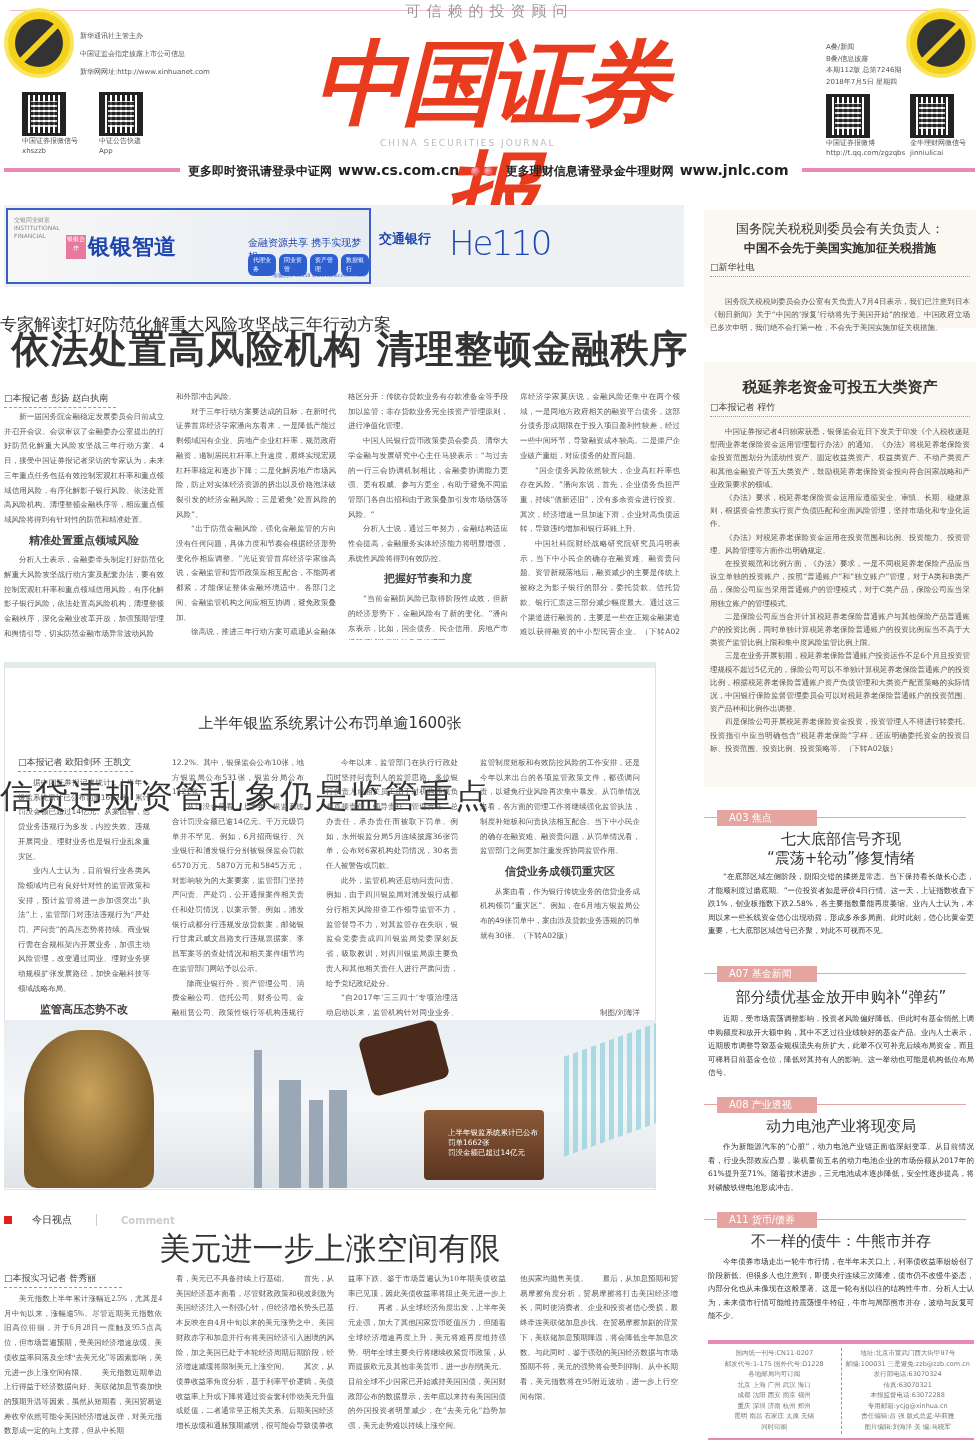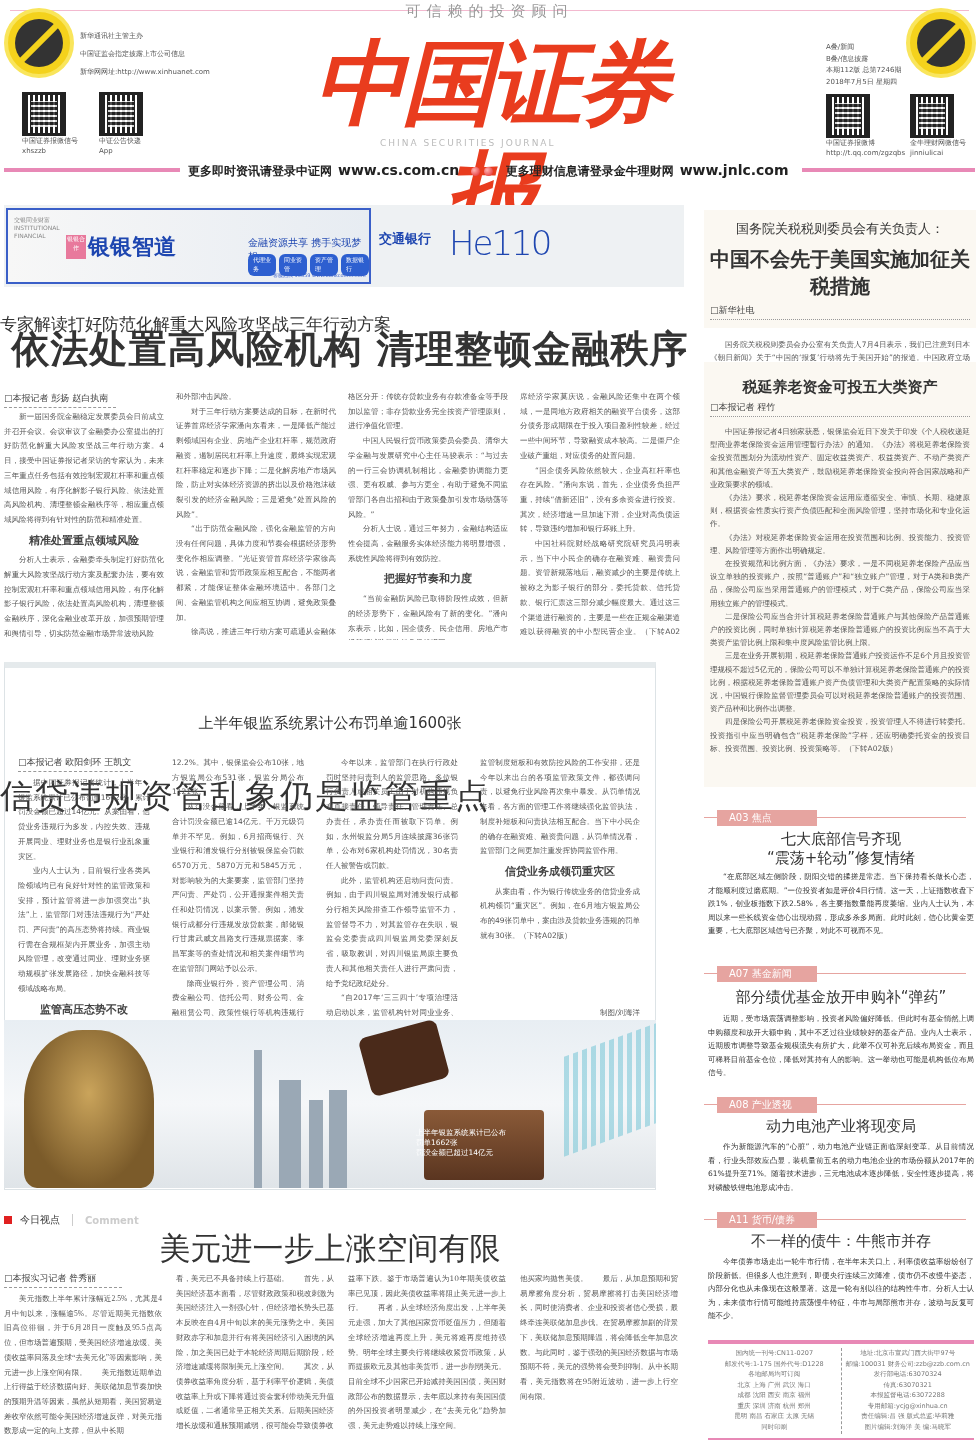--- a/index.html
+++ b/index.html
@@ -43,21 +43,21 @@
 .sectag{position:absolute;left:8px;width:262px;height:16px}
 .sectag .line{position:absolute;top:7px;left:0;right:0;height:1px;background:#e6a4a0}
 .sectag .lbl{position:absolute;left:13px;top:0;width:100px;height:16px;background:#e6a4a0;color:#fff;font-size:10px;padding-left:12px;line-height:16px}
 .brief{position:absolute;left:708px;width:266px;font-size:7.5px;line-height:13.5px;color:#333;text-indent:2em;text-align:justify}
 .brieft{position:absolute;left:708px;width:266px;text-align:center;font-size:15px;color:#333}
 .photo{left:4px;top:1020px;width:652px;height:168px;background:linear-gradient(180deg,#e8eef3 0%,#f5f7f9 50%,#dfe4e8 100%);overflow:hidden}
 .lion{position:absolute;left:20px;top:10px;width:130px;height:158px;background:radial-gradient(ellipse at 50% 40%,#caa45b,#7b5b2a 70%);border-radius:45% 45% 10% 10%}
 .tower{position:absolute;background:#9aa8b5}
 .gavel{position:absolute;left:360px;top:8px;width:80px;height:60px;background:#4a2a1a;border-radius:8px;transform:rotate(-15deg)}
 .block{position:absolute;left:420px;top:90px;width:120px;height:70px;background:linear-gradient(#8a5a38,#5a3520);border-radius:4px}
-.capt{position:absolute;left:412px;top:108px;font-size:7.5px;color:#fff;line-height:10px}
+.capt{position:absolute;left:444px;top:108px;font-size:7.5px;color:#fff;line-height:10px}
 .bars{position:absolute;left:560px;top:20px;width:92px;height:100px;background:repeating-linear-gradient(90deg,#7ec8d8 0 5px,transparent 5px 9px);opacity:.6;transform:skewY(-20deg)}
 .foot{left:708px;top:1340px;width:266px;height:100px;border-top:4px solid #e889b6;border-bottom:2px solid #e889b6;display:flex}
 .foot .fc{flex:1;font-size:6.5px;color:#777;text-align:center;line-height:10.5px;padding-top:4px}
 .foot .sep{width:0;border-left:1px dashed #999;margin:4px 0}
 </style>
 </head>
 <body>
 
 <div class="abs topline"></div>
 <div class="abs motto">可信赖的投资顾问</div>
@@ -208,21 +208,21 @@
   <div class="gavel"></div>
   <div class="block"></div>
   <div class="capt">
     <div>上半年银监系统累计已公布</div>
     <div>罚单1662张</div>
     <div>罚没金额已超过14亿元</div>
   </div>
   <div class="bars"></div>
 </div>
 
-<div class="abs" style="left:4px;top:1213px;font-size:10px;color:#333;display:flex;align-items:center;gap:8px">
+<div class="abs" style="left:4px;top:1213px;font-size:10px;color:#333;display:flex;align-items:center;gap:20px">
   <span style="width:8px;height:8px;background:#e02020;display:inline-block"></span>
   <span>今日视点</span>
   <span style="border-left:1px solid #ccc;height:12px;margin:0 4px"></span>
   <span style="color:#ccc;font-weight:bold">Comment</span>
 </div>
 <div class="abs" style="left:0;top:1228px;width:660px;text-align:center;font-size:31px;color:#333">美元进一步上涨空间有限</div>
 <div class="abs byline" style="left:4px;top:1272px;width:118px">□本报实习记者 昝秀丽</div>
 <div class="col" style="left:4px;top:1292px;width:158px;height:154px;font-family:Liberation Serif, serif">
     <p>美元指数上半年累计涨幅近2.5%，尤其是4月中旬以来，涨幅逾5%。尽管近期美元指数依旧高位徘徊，并于6月28日一度触及95.5点高位，但市场普遍预期，受美国经济增速放缓、美债收益率回落及全球“去美元化”等因素影响，美元进一步上涨空间有限。　　美元指数近期单边上行得益于经济数据向好、美联储加息节奏加快的预期升温等因素，虽然从短期看，美国贸易逆差收窄依然可能令美国经济增速反弹，对美元指数形成一定的向上支撑，但从中长期</p>
   </div>
@@ -231,21 +231,21 @@
   </div>
 <div class="col" style="left:348px;top:1272px;width:158px;height:174px;font-family:'DejaVu Serif',serif">
     <p style="text-indent:0">益率下跌。鉴于市场普遍认为10年期美债收益率已见顶，因此美债收益率将阻止美元进一步上行。　　再者，从全球经济角度出发，上半年美元走强，加大了其他国家货币贬值压力，但随着全球经济增速再度上升，美元将难再度维持强势。明年全球主要央行将继续收紧货币政策，从而提振欧元及其他非美货币，进一步削弱美元。目前全球不少国家已开始减持美国国债，美国财政部公布的数据显示，去年底以来持有美国国债的外国投资者明显减少，在“去美元化”趋势加强，美元走势难以持续上涨空间。</p>
   </div>
 <div class="col" style="left:520px;top:1272px;width:158px;height:174px;font-family:'DejaVu Serif',serif">
     <p style="text-indent:0">他买家均抛售美债。　　最后，从加息预期和贸易摩擦角度分析，贸易摩擦将打击美国经济增长，同时使消费者、企业和投资者信心受损，最终牵连美联储加息步伐。在贸易摩擦加剧的背景下，美联储加息预期降温，将会降低全年加息次数。与此同时，鉴于强劲的美国经济数据与市场预期不符，美元的强势将会受到抑制。从中长期看，美元指数将在95附近波动，进一步上行空间有限。</p>
   </div>
 
 <div class="abs sidebox" style="left:704px;top:210px;width:272px;height:118px">
   <div class="sidehead" style="font-size:13px;font-weight:normal;margin-top:10px">国务院关税税则委员会有关负责人：</div>
-  <div class="sidehead" style="font-size:20px;margin-top:8px">中国不会先于美国实施加征关税措施</div>
+  <div class="sidehead" style="font-size:12px;margin-top:2px">中国不会先于美国实施加征关税措施</div>
   <div class="byline" style="margin:4px 6px 18px;border-bottom-style:dotted">□新华社电</div>
   <div class="body7" style="padding:0 6px;line-height:13px">国务院关税税则委员会办公室有关负责人7月4日表示，我们已注意到日本《朝日新闻》关于“中国的‘报复’行动将先于美国开始”的报道。中国政府立场已多次申明，我们绝不会打第一枪，不会先于美国实施加征关税措施。</div>
 </div>
 
 <div class="abs sidebox" style="left:704px;top:362px;width:272px;height:425px">
   <div class="sidehead" style="font-size:15px;margin-top:16px">税延养老资金可投五大类资产</div>
   <div class="byline" style="margin:4px 6px 8px;border-bottom-style:dotted">□本报记者 程竹</div>
   <div style="padding:0 6px">
     <p class="body7" style="line-height:13.2px">中国证券报记者4日独家获悉，银保监会近日下发关于印发《个人税收递延型商业养老保险资金运用管理暂行办法》的通知。《办法》将税延养老保险资金投资范围划分为流动性资产、固定收益类资产、权益类资产、不动产类资产和其他金融资产等五大类资产，鼓励税延养老保险资金投向符合国家战略和产业政策要求的领域。</p>
     <p class="body7" style="line-height:13.2px">《办法》要求，税延养老保险资金运用应遵循安全、审慎、长期、稳健原则，根据资金性质实行资产负债匹配和全面风险管理，坚持市场化和专业化运作。</p>
@@ -301,21 +301,21 @@
     <div>各地邮局均可订阅</div>
     <div>北京 上海 广州 武汉 海口</div>
     <div>成都 沈阳 西安 南京 福州</div>
     <div>重庆 深圳 济南 杭州 郑州</div>
     <div>昆明 南昌 石家庄 太原 无锡</div>
     <div>同时印刷</div>
   </div>
   <div class="sep"></div>
   <div class="fc">
     <div>地址:北京市宣武门西大街甲97号</div>
-    <div>邮编:100031 财务公司:zzb@zzb.com.cn</div>
+    <div>邮编:100031 三是避免:zzb@zzb.com.cn</div>
     <div>发行部电话:63070324</div>
     <div>传真:63070321</div>
     <div>本报监督电话:63072288</div>
     <div>专用邮箱:ycjg@xinhua.cn</div>
     <div>责任编辑:吕 强 版式总监:毕莉雅</div>
     <div>图片编辑:刘海洋 美 编:马晓军</div>
   </div>
 </div>
 
 </body></html>

